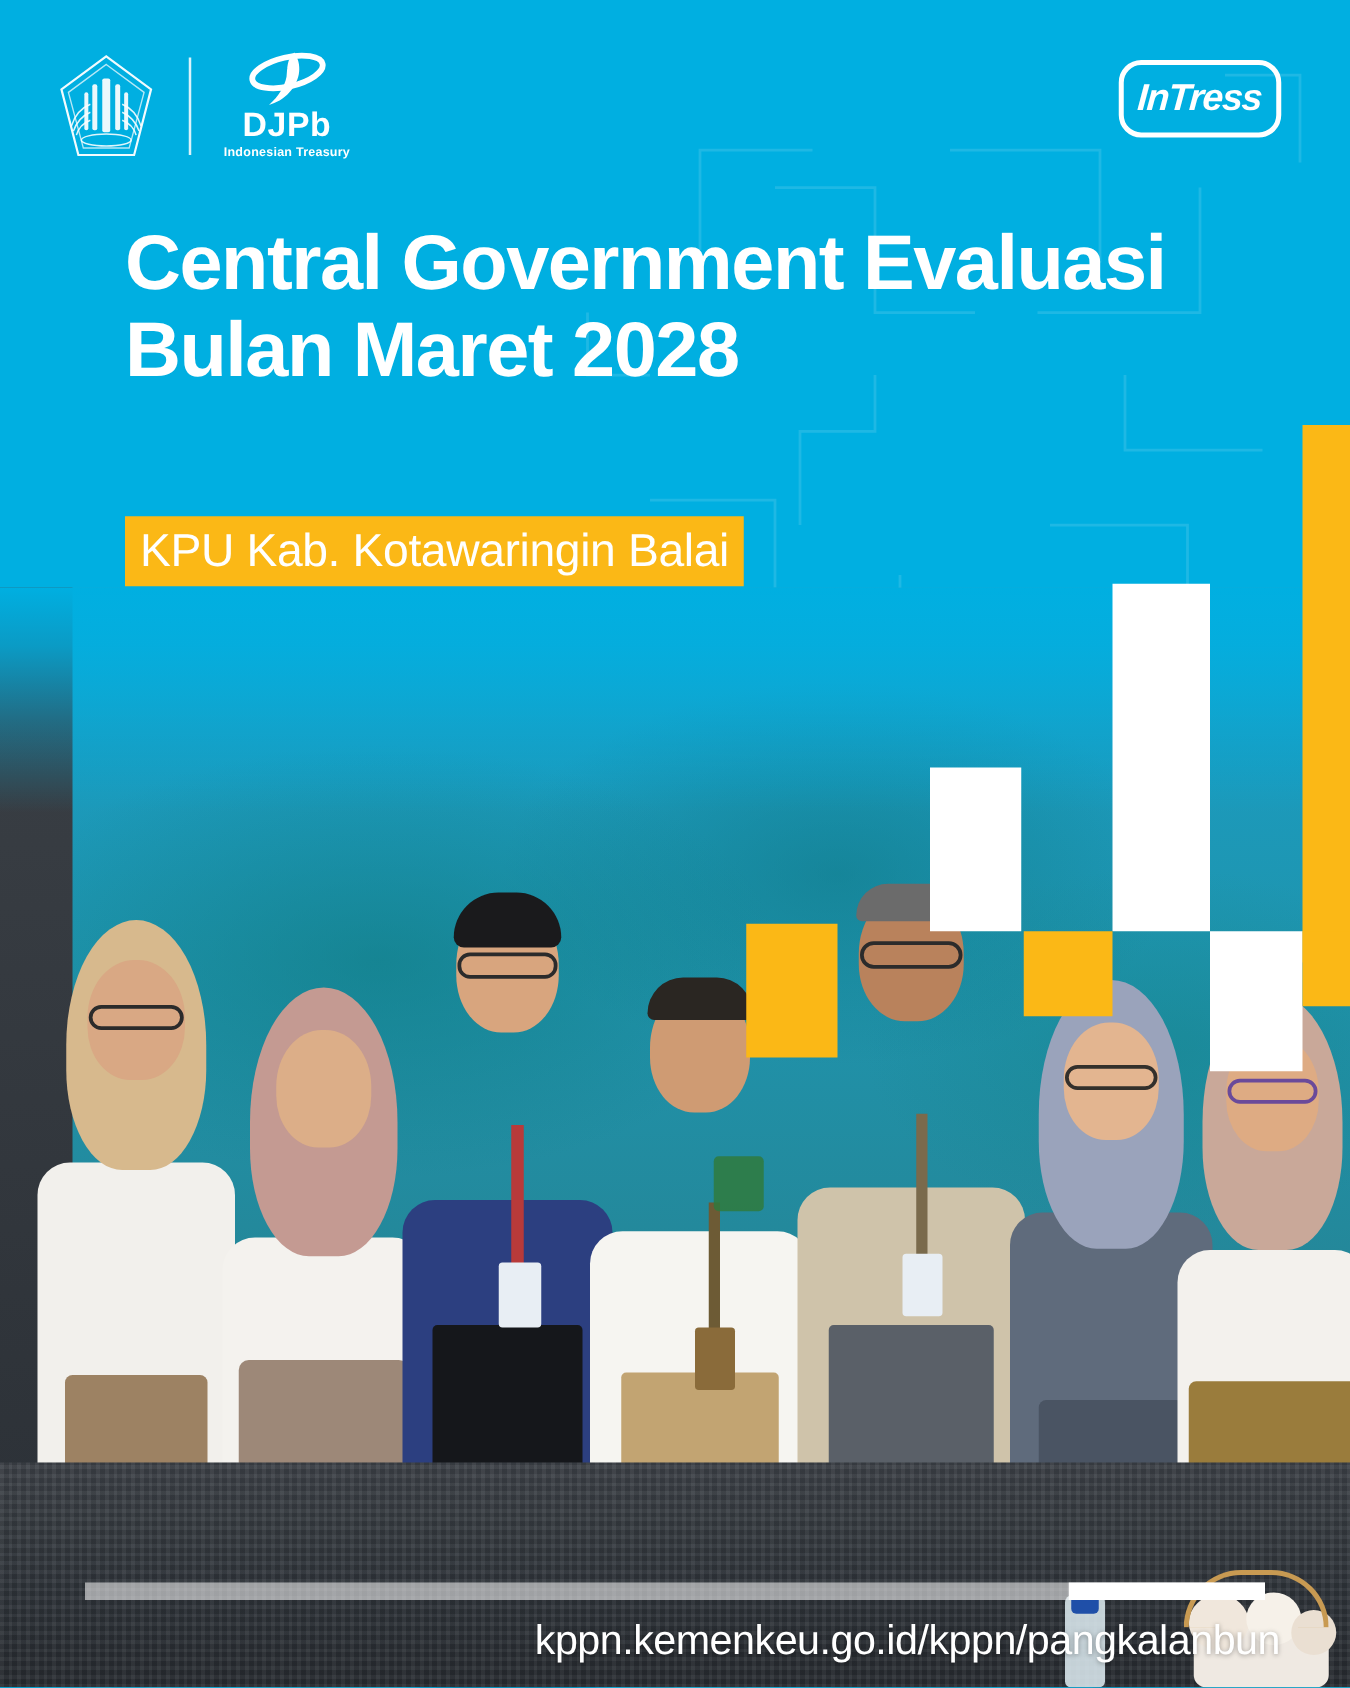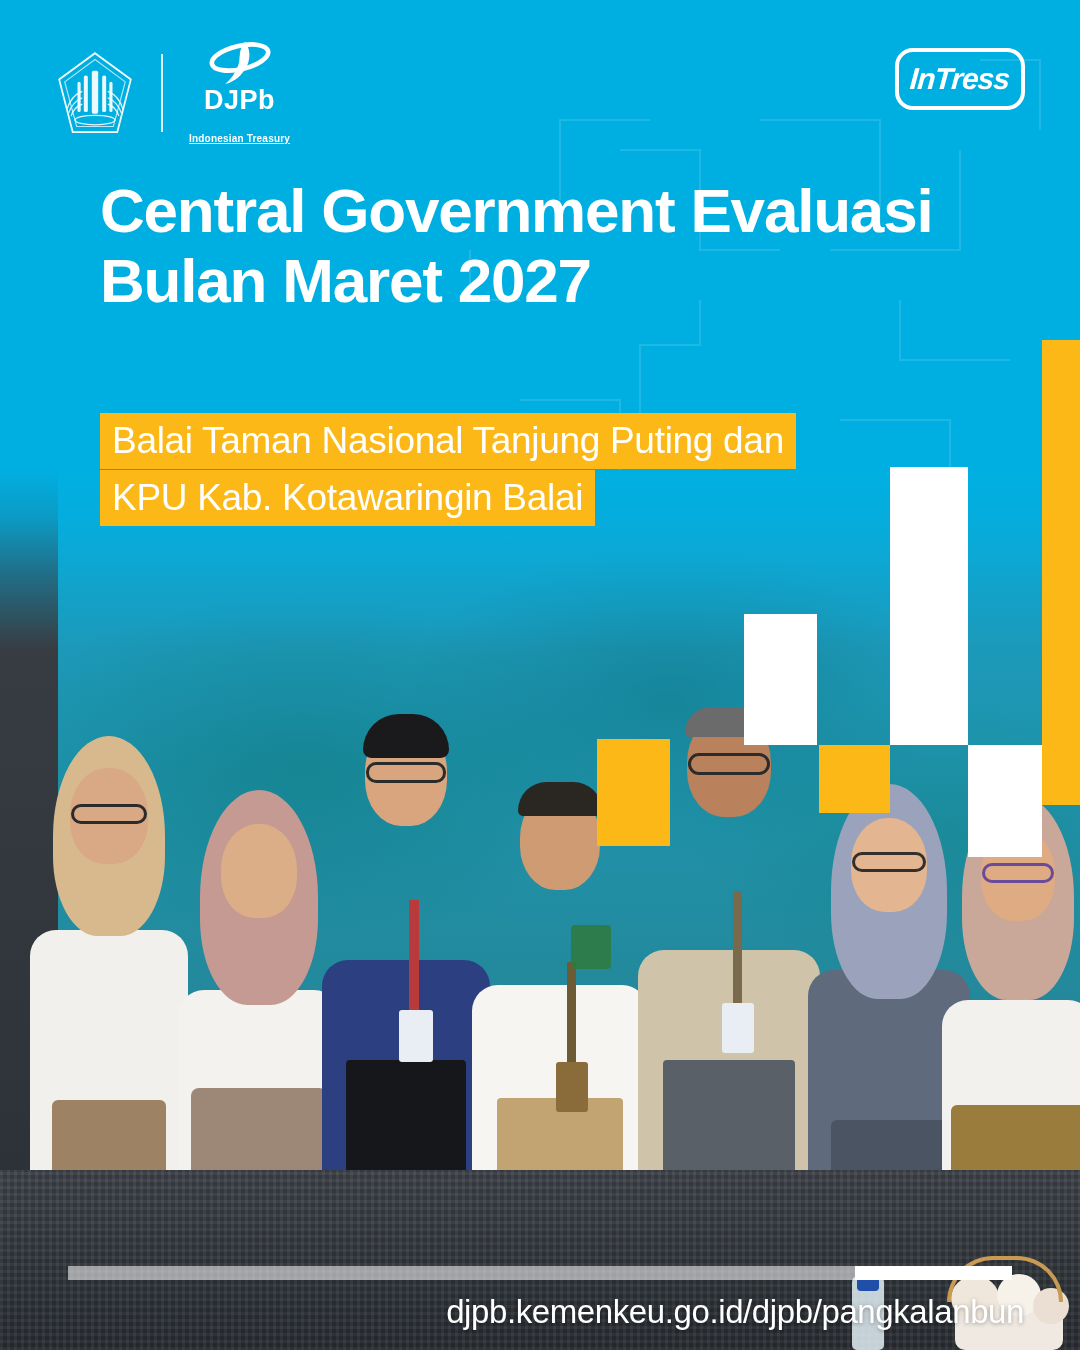--- a/index.html
+++ b/index.html
@@ -64,27 +64,27 @@
   .p-veil {
     position:absolute; left:50%; transform:translateX(-50%);
     border-radius:50% 50% 40% 40%;
   }
   .p-shoe { position:absolute; bottom:0; width:30px; height:26px; border-radius:8px 10px 6px 6px; background:#16181c; }
 
   
   .bar { position:absolute; }
 
   
-  .logo-row { position:absolute; left:55px; top:40px; display:flex; align-items:center; gap:26px; }
+  .logo-row { position:absolute; left:45px; top:40px; display:flex; align-items:center; gap:26px; }
   .kemenkeu-logo { width:80px; height:86px; }
   .logo-divider { width:2px; height:78px; background:rgba(255,255,255,.85); }
   .djpb-block { display:flex; flex-direction:column; align-items:center; gap:1px; }
   .djpb-mark { width:70px; height:46px; }
   .djpb-name { color:#fff; font-weight:bold; font-size:27px; letter-spacing:.5px; line-height:1; }
-  .djpb-sub { color:#fff; font-weight:bold; font-size:10px; letter-spacing:.2px; line-height:1.2; margin-top:18px;text-decoration:underline; }
+  .djpb-sub { color:#fff; font-weight:bold; font-size:10px; letter-spacing:.2px; line-height:1.2; margin-top:2px; }
 
   .intress-logo {
     position:absolute; right:55px; top:48px;
     width:130px; height:62px;
     border:4px solid #fff; border-radius:18px;
     display:flex; align-items:center; justify-content:center;
   }
   .intress-text {
     color:#fff; font-weight:bold; font-style:italic;
     font-size:30px; letter-spacing:-1px; line-height:1;
@@ -283,25 +283,24 @@
       <div class="djpb-sub">Indonesian Treasury</div>
     </div>
   </div>
 
   <div class="intress-logo">
     <span class="intress-text">InTress</span>
   </div>
 
   <div class="headline">
     <span class="hl">Central Government Evaluasi</span>
-    <span class="hl">Bulan Maret 2027</span>
+    <span class="hl">Bulan Maret 2028</span>
   </div>
 
   <div class="subtitle">
-    <span class="sl">Balai Taman Nasional Tanjung Puting dan</span>
     <span class="sl">KPU Kab. Kotawaringin Balai</span>
   </div>
 
   <div class="bottom-strip"></div>
   <div class="bottom-strip-solid"></div>
-  <div class="url-text">djpb.kemenkeu.go.id/djpb/pangkalanbun</div>
+  <div class="url-text">kppn.kemenkeu.go.id/kppn/pangkalanbun</div>
 
 </div>
 
 </body></html>

